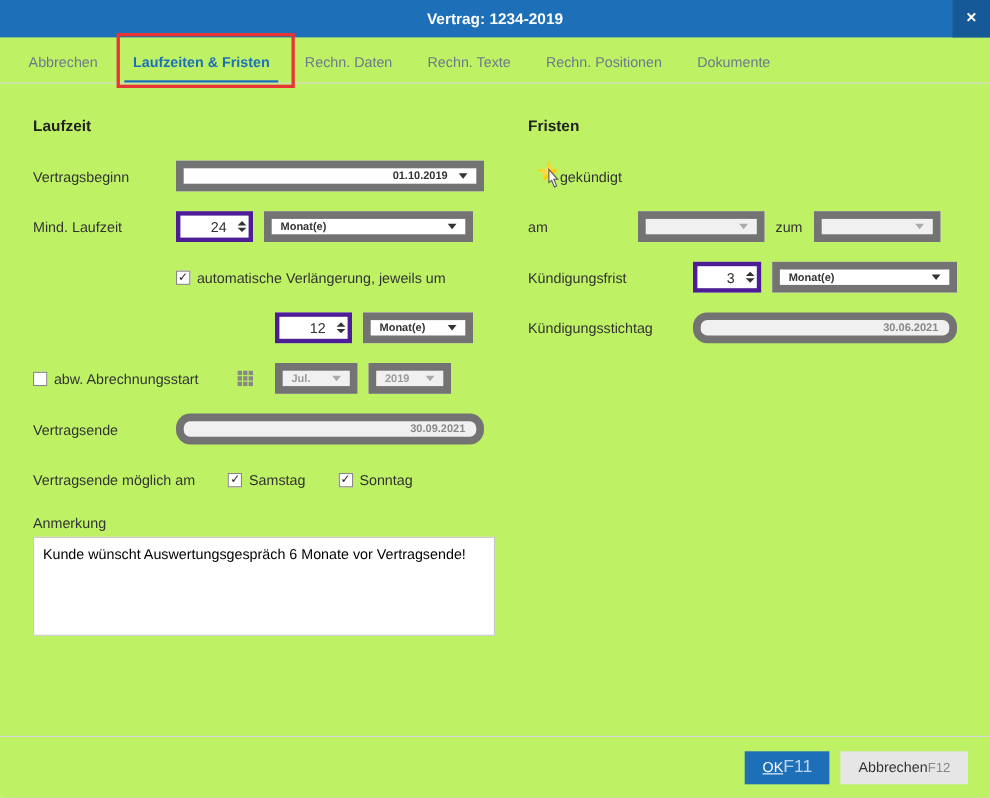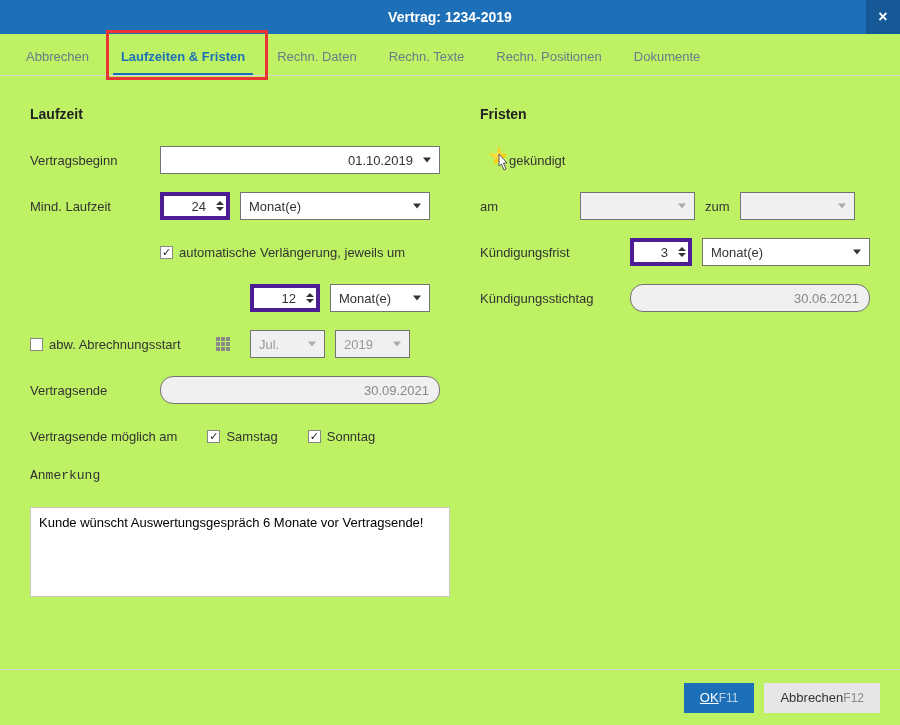--- a/index.html
+++ b/index.html
@@ -99,27 +99,28 @@
     min-height: 28px;
   }
   .label {
     width: 130px;
     color: #333;
     flex-shrink: 0;
   }
   .label-short { width: 70px; }
   .input-text, .input-sel, .input-spin, .input-ro {
     height: 28px;
-    border: 1px solid #737373;
+    border: 7px solid #737373;
     background: #fff;
-    font-size: 13px;
+    font-size: 10px;
     padding: 0 8px;
     display: flex;
     align-items: center;
     position: relative;
+    font-weight: bold;
   }
   .input-ro {
     background: #f0f0f0;
     color: #888;
     justify-content: flex-end;
     padding-right: 10px;
     border-radius: 13px;
   }
   .input-text {
     justify-content: flex-end;
@@ -268,21 +269,21 @@
     display: inline-flex;
     align-items: center;
     cursor: pointer;
     border: none;
   }
   .btn-primary {
     background: #1d6fb8;
     color: #fff;
   }
   .btn-primary .u { text-decoration: underline; }
-  .btn-primary .hint { opacity: 0.7; font-size: 12px; }
+  .btn-primary .hint { opacity: 0.7; font-size: 16px; }
   .btn-secondary {
     background: #e6e6e6;
     color: #333;
   }
   .btn-secondary .hint { color: #888; font-size: 12px; }
 </style>
 </head>
 <body>
 
 <div class="window">
@@ -387,21 +388,21 @@
         <span class="chk-label" style="margin-right:30px;">
           <span class="checkbox checked"></span>
           <span>Samstag</span>
         </span>
         <span class="chk-label">
           <span class="checkbox checked"></span>
           <span>Sonntag</span>
         </span>
       </div>
 
-      <div style="margin-top:6px; margin-bottom:24px;font-family:Liberation Mono, monospace;">Anmerkung</div>
+      <div style="margin-top:6px; margin-bottom:5px;">Anmerkung</div>
       <textarea class="textarea" style="">Kunde wünscht Auswertungsgespräch 6 Monate vor Vertragsende!</textarea>
     </div>
 
     <div class="col" style="position:relative;">
       <div class="section-title">Fristen</div>
 
       <div class="row" style="position:relative;">
         <span class="chk-label" style="padding-left:10px;">
           <span class="checkbox" style="visibility:hidden;"></span>
           <span>gekündigt</span>

